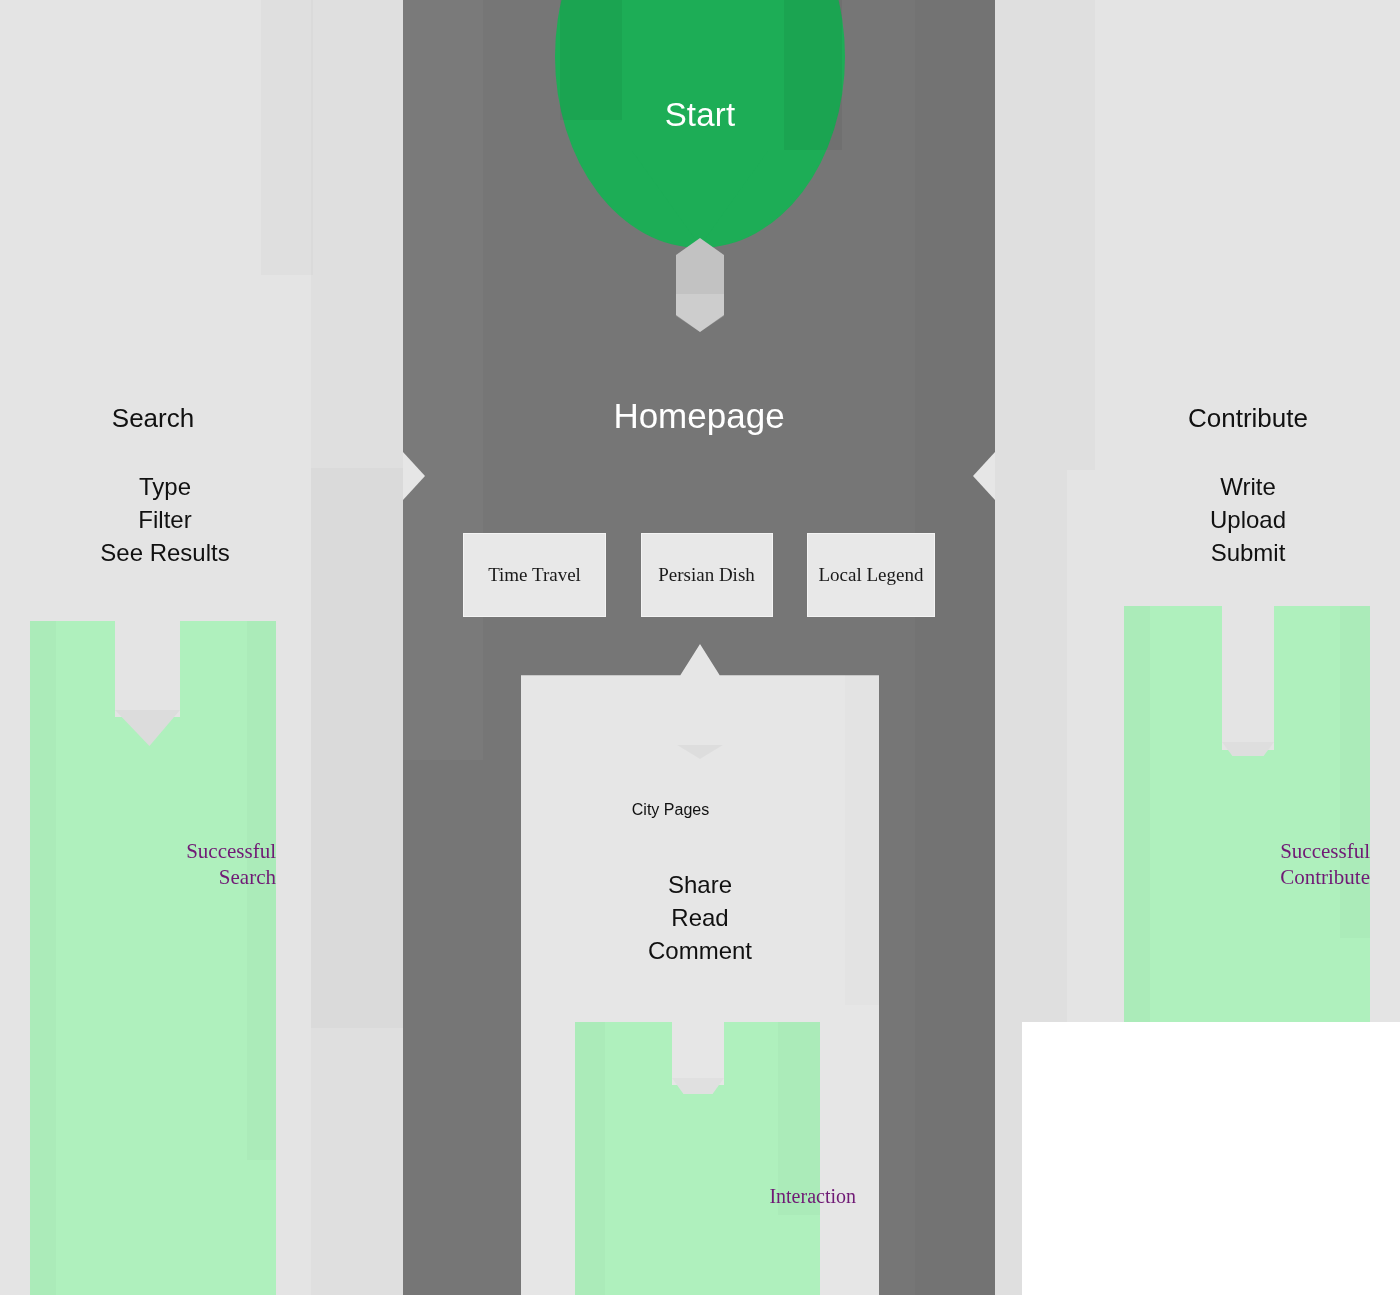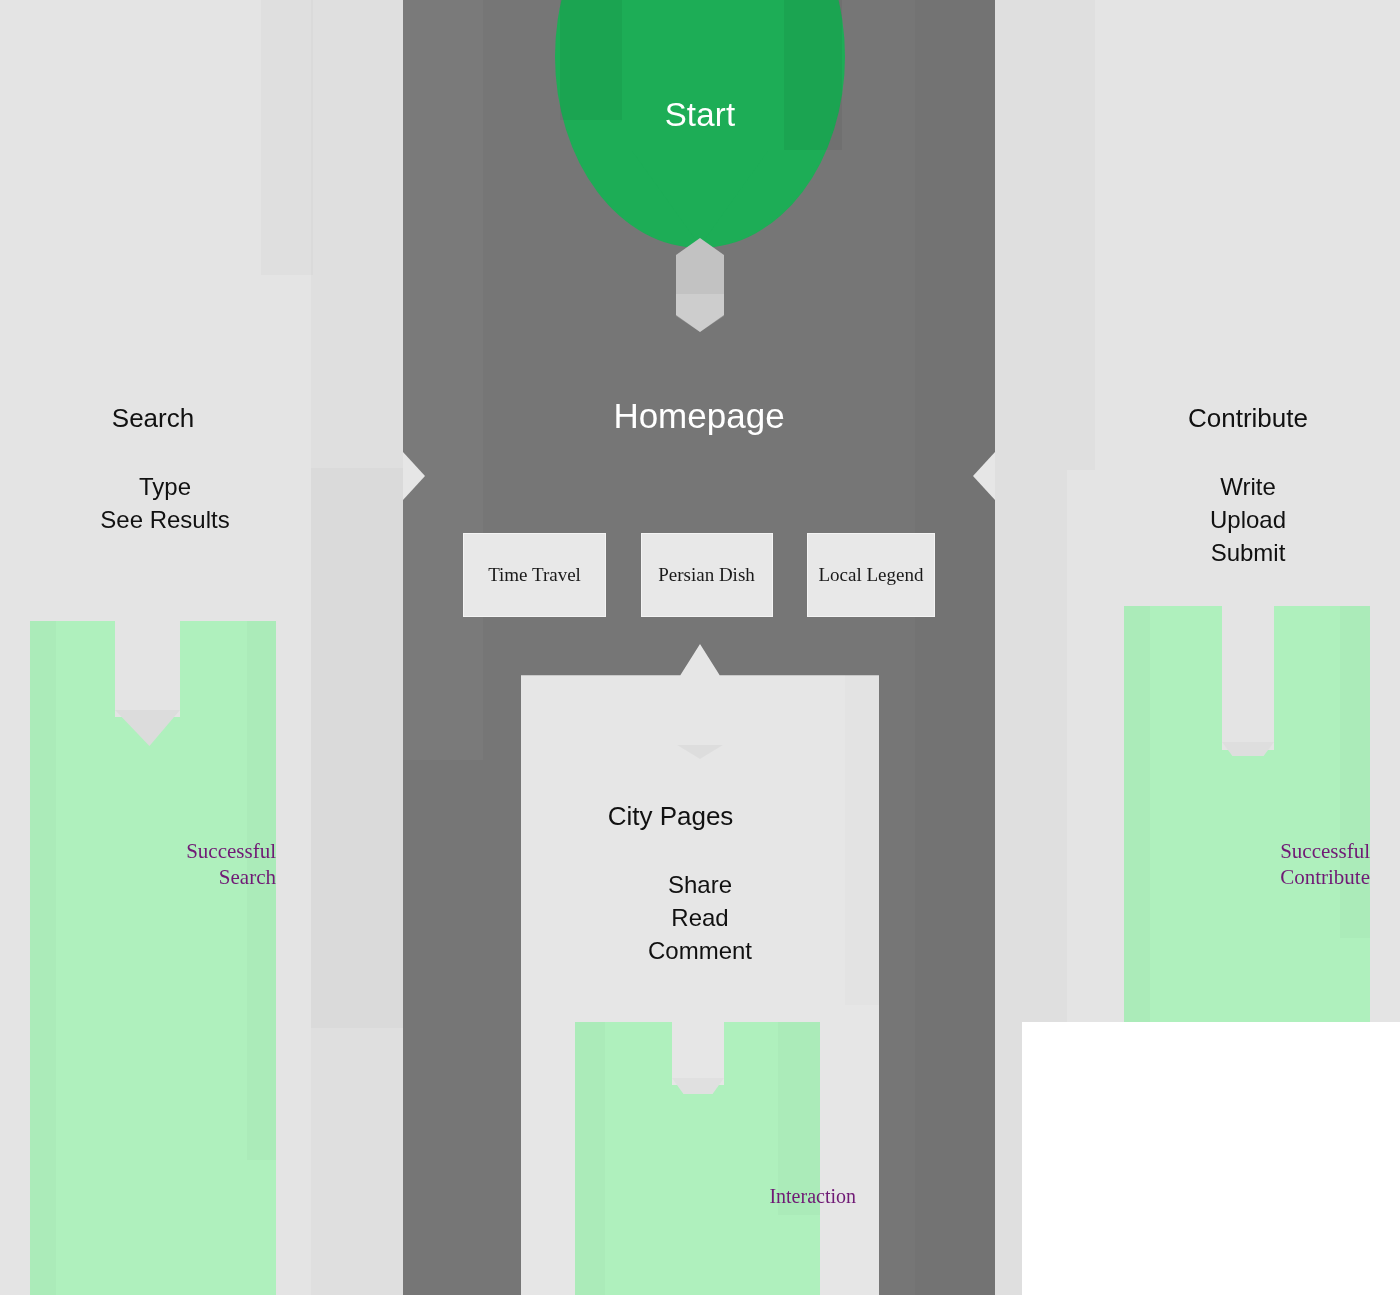--- a/index.html
+++ b/index.html
@@ -212,21 +212,21 @@
     height: 14px;
     background: rgba(0,0,0,0.035);
     clip-path: polygon(0% 0%, 100% 0%, 50% 100%);
   }
   #citypages-title {
     position: absolute;
     left: 521px;
     top: 801px;
     width: 299px;
     text-align: center;
-    font-size: 26px;
+    font-size: 16px;
     color: #111111;
   }
   #citypages-actions {
     position: absolute;
     left: 521px;
     top: 868px;
     width: 358px;
     text-align: center;
     font-size: 24px;
     line-height: 33px;
@@ -323,20 +323,21 @@
   <div class="green-shade" style="left:575px; top:1022px; width:30px; height:273px;"></div>
   <div class="green-shade" style="left:778px; top:1022px; width:42px; height:193px;"></div>
   <div class="outcome-notch" style="left:672px; top:1022px; width:52px; height:63px; background:#e6e6e6;"></div>
   <div class="outcome-notch-tip" style="left:672px; top:1078px; width:52px; height:16px; background:#e0e0e0;
               clip-path:polygon(0% 0%, 100% 0%, 78% 100%, 22% 100%);"></div>
   <div class="outcome-label" style="left:575px; top:1184px; width:281px; font-size:20px;">Interaction</div>
 
   <div class="section-heading" style="left:0; top:403px; width:306px;">Search</div>
   <div class="section-steps" style="left:12px; top:470px; width:306px;">
     <div>Type</div>
+    <div>Filter</div>
     <div>See Results</div>
   </div>
 
   <div class="outcome" style="left:30px; top:621px; width:246px; height:674px;"></div>
   <div class="green-shade" style="left:30px; top:621px; width:26px; height:674px;"></div>
   <div class="green-shade" style="left:247px; top:621px; width:29px; height:539px;"></div>
   <div class="outcome-notch" style="left:115px; top:621px; width:65px; height:96px;"></div>
   <div class="outcome-notch-tip" style="left:115px; top:710px; width:65px; height:36px; background:#dcdcdc;
               clip-path:polygon(0% 0%, 100% 0%, 53% 100%);"></div>
   <div class="outcome-label" style="left:30px; top:838px; width:246px; font-size:21px;">

